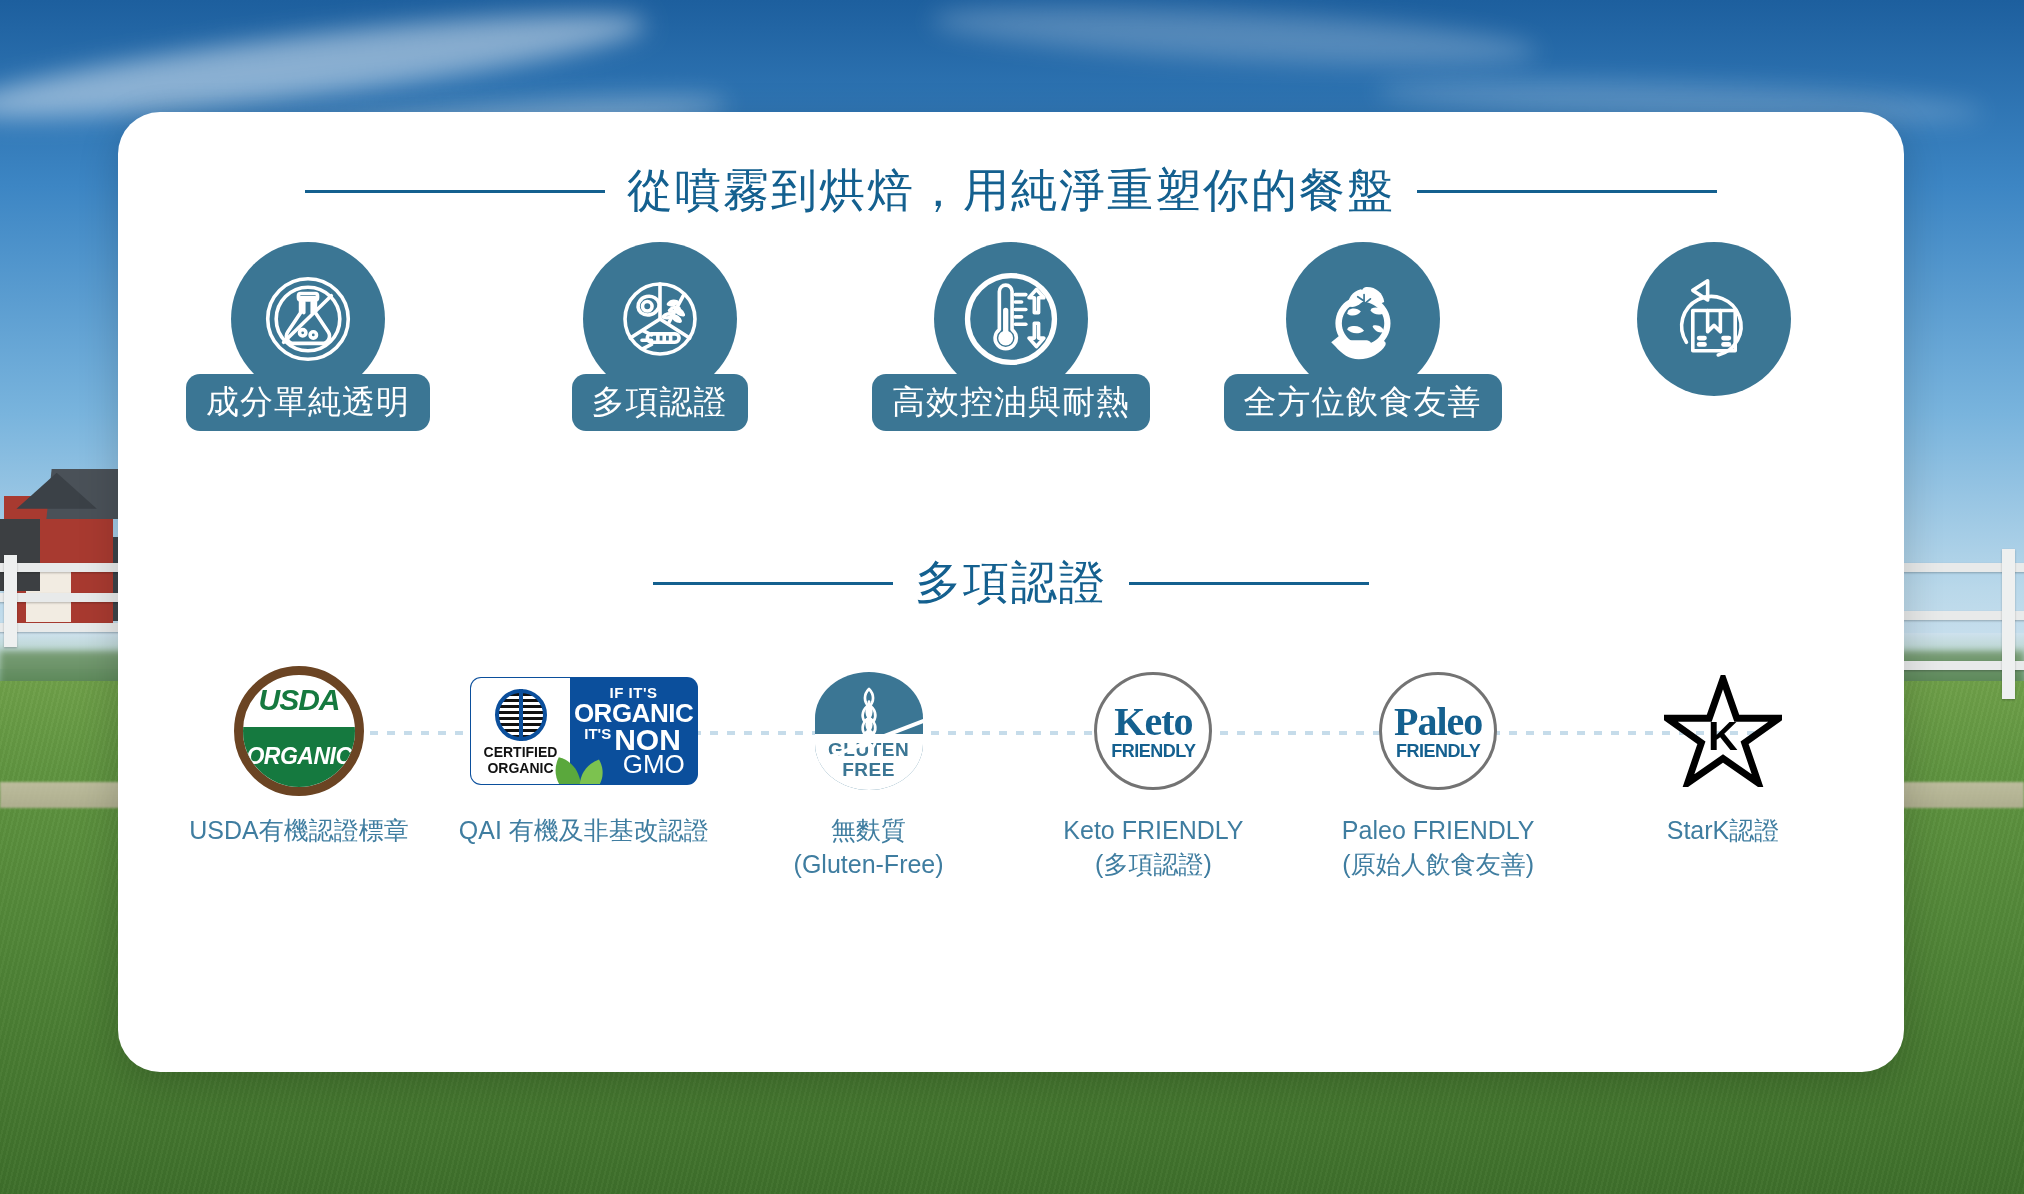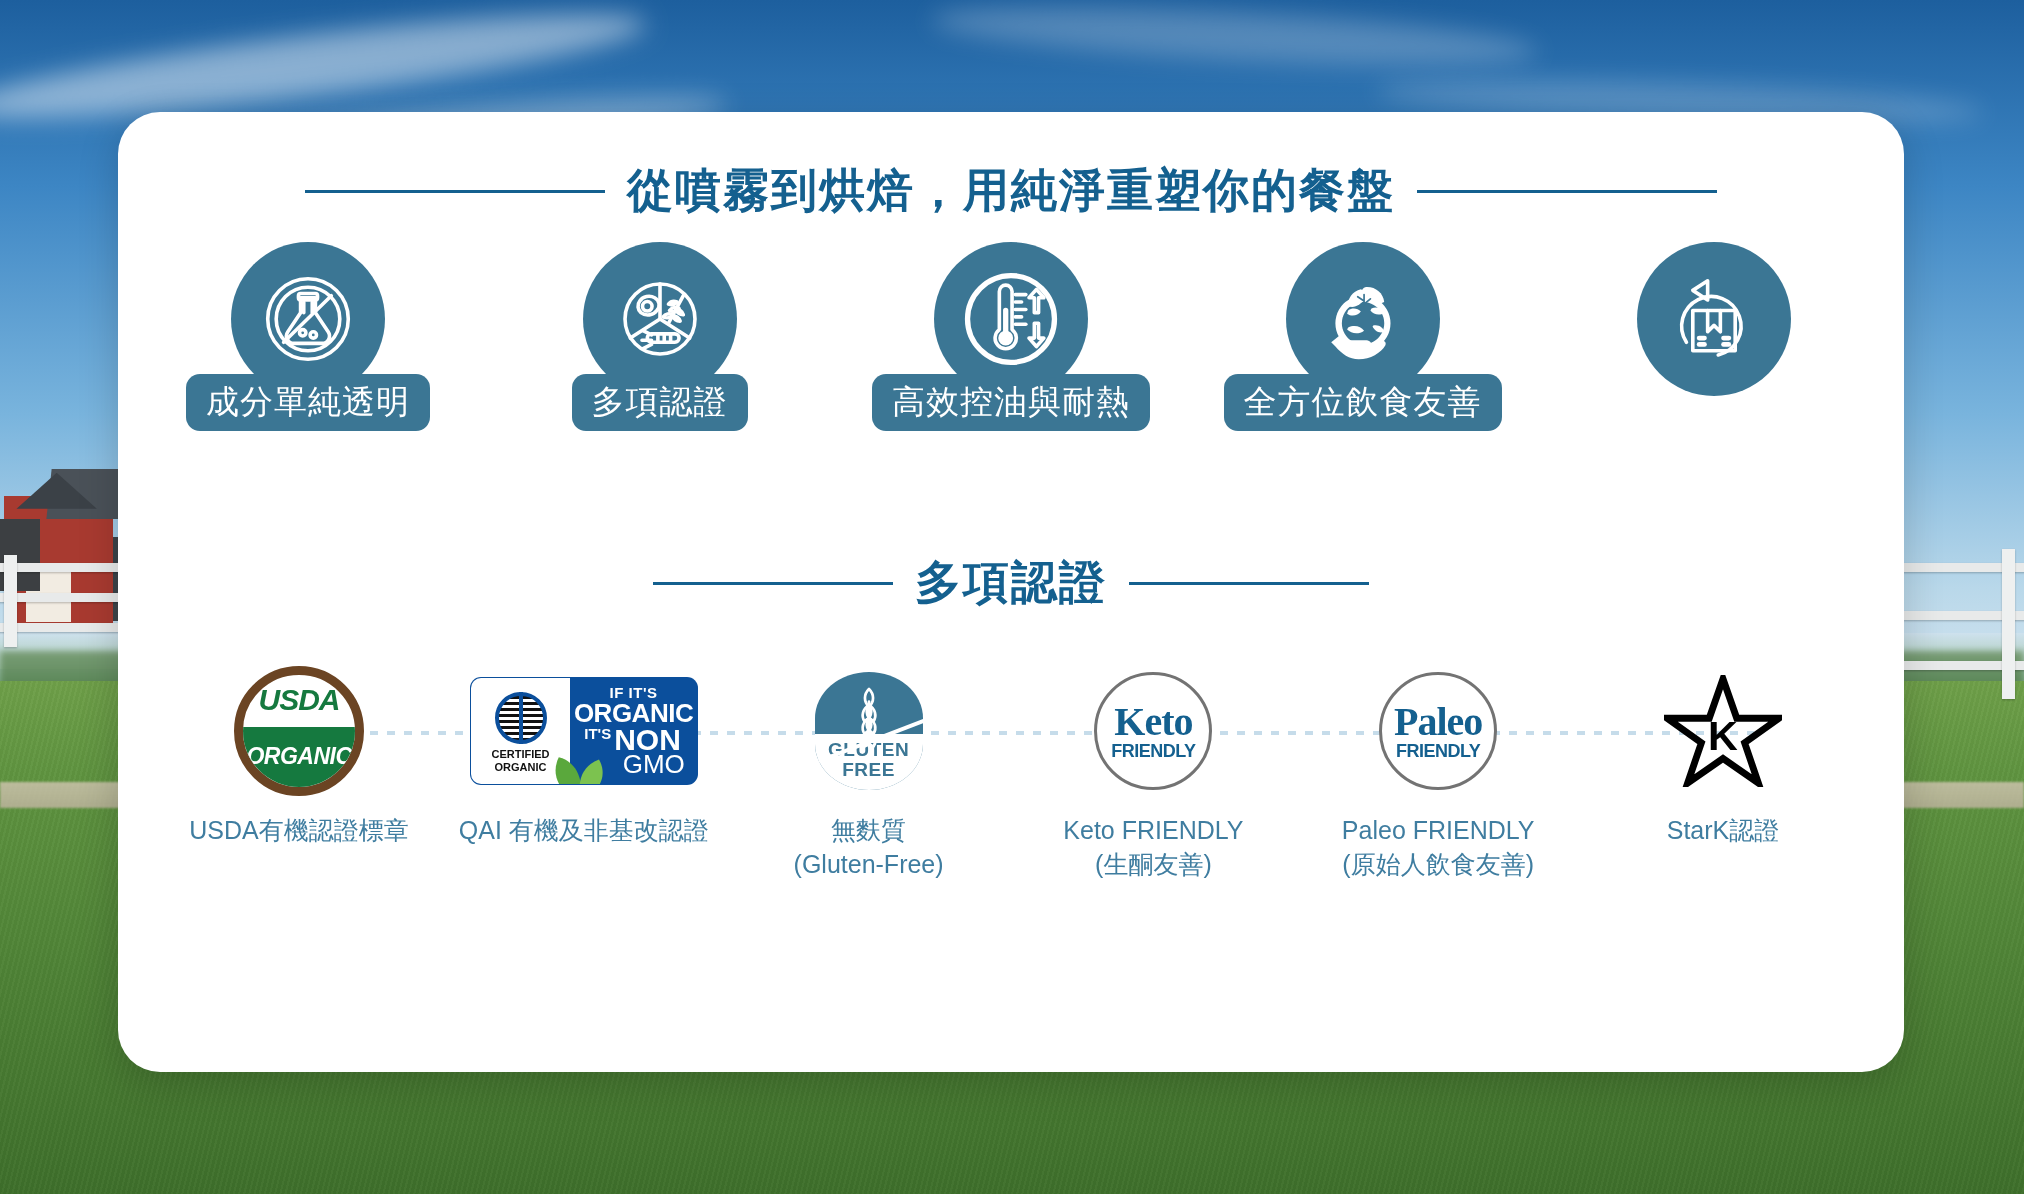--- a/index.html
+++ b/index.html
@@ -44,21 +44,21 @@
   .post{position:absolute;width:13px;background:#eef0f0;box-shadow:0 1px 2px rgba(0,0,0,.25);}
   .tree{position:absolute;right:13%;top:40%;width:9%;height:18%;
         background:radial-gradient(circle at 40% 40%,#4c7c3a,#2f5a24 70%,transparent 72%);
         filter:blur(2px);opacity:.9;}
   
   #card{position:absolute;left:118px;top:112px;width:1786px;height:960px;
         background:#ffffff;border-radius:42px;box-shadow:0 10px 40px rgba(0,0,0,.18);}
   
   .sec-head{display:flex;align-items:center;justify-content:center;gap:22px;}
   .rule{height:3px;background:#14608f;flex:0 0 auto;}
-  .sec-title{color:#14608f;font-size:46px;font-weight:700;letter-spacing:2px;white-space:nowrap;}
+  .sec-title{color:#14608f;font-size:46px;font-weight:400;letter-spacing:2px;white-space:nowrap;}
   #title-row{position:absolute;left:40px;right:40px;top:48px;}
   #title-row .rule{width:300px;}
   #cert-row{position:absolute;left:40px;right:40px;top:440px;}
   #cert-row .rule{width:240px;}
   
   #features{position:absolute;left:30px;right:30px;top:130px;
             display:flex;justify-content:space-between;align-items:flex-start;padding:0 30px;}
   .feature{display:flex;flex-direction:column;align-items:center;width:260px;}
   .f-icon{width:154px;height:154px;border-radius:50%;background:#3b7694;
           display:flex;align-items:center;justify-content:center;position:relative;z-index:1;}
@@ -87,21 +87,21 @@
   
   .qai{width:226px;height:106px;border-radius:10px;overflow:hidden;display:flex;
        background:#0b4f9c;box-shadow:0 0 0 1px #0b4f9c;}
   .qai .left{width:44%;background:#fff;display:flex;flex-direction:column;
              align-items:center;justify-content:center;padding-top:3px;}
   .qai .globe{width:52px;height:52px;border-radius:50%;
     background:repeating-linear-gradient(to bottom,#111 0 3px,#fff 3px 6px);
     border:4px solid #0b4f9c;box-sizing:border-box;position:relative;}
   .qai .globe:after{content:"";position:absolute;left:50%;top:-4px;bottom:-4px;width:4px;
                     margin-left:-2px;background:#0b4f9c;}
-  .qai .co{font-size:11px;font-weight:bold;color:#111;line-height:1.12;text-align:center;
+  .qai .co{font-size:14px;font-weight:bold;color:#111;line-height:1.12;text-align:center;
            margin-top:4px;}
   .qai .right{flex:1;color:#fff;display:flex;flex-direction:column;align-items:center;
               justify-content:center;position:relative;line-height:1;}
   .qai .r1{font-size:15px;font-weight:bold;letter-spacing:.5px;}
   .qai .r2{font-size:26px;font-weight:bold;letter-spacing:-.5px;}
   .qai .r3{font-size:15px;font-weight:bold;align-self:flex-start;margin-left:14px;}
   .qai .r4{font-size:30px;font-weight:bold;margin-top:-16px;margin-left:28px;}
   .qai .r5{font-size:26px;font-weight:normal;align-self:flex-end;margin-right:12px;margin-top:-4px;}
   .qai .leaf{position:absolute;left:-26px;bottom:-18px;width:74px;height:64px;}
   
@@ -347,21 +347,21 @@
 
     <div class="cert">
       <div class="cert-mark">
         <div class="ring">
           <div class="big">Keto</div>
           <div class="small">FRIENDLY</div>
         </div>
       </div>
       <div class="cert-cap">
         <span>Keto FRIENDLY</span>
-        <span class="l2">(生酮友善)</span>
+        <span class="l2">(多項認證)</span>
       </div>
     </div>
 
     <div class="cert">
       <div class="cert-mark">
         <div class="ring">
           <div class="big">Paleo</div>
           <div class="small">FRIENDLY</div>
         </div>
       </div>

